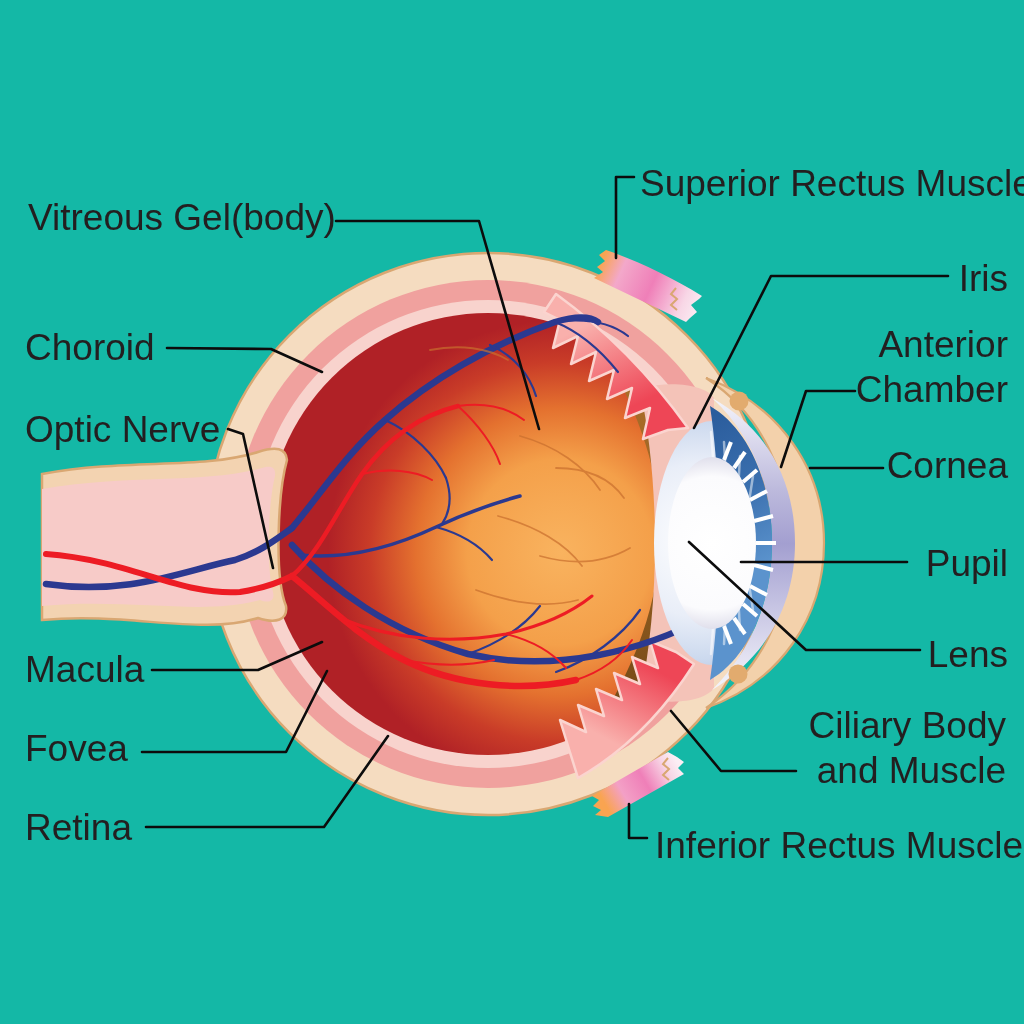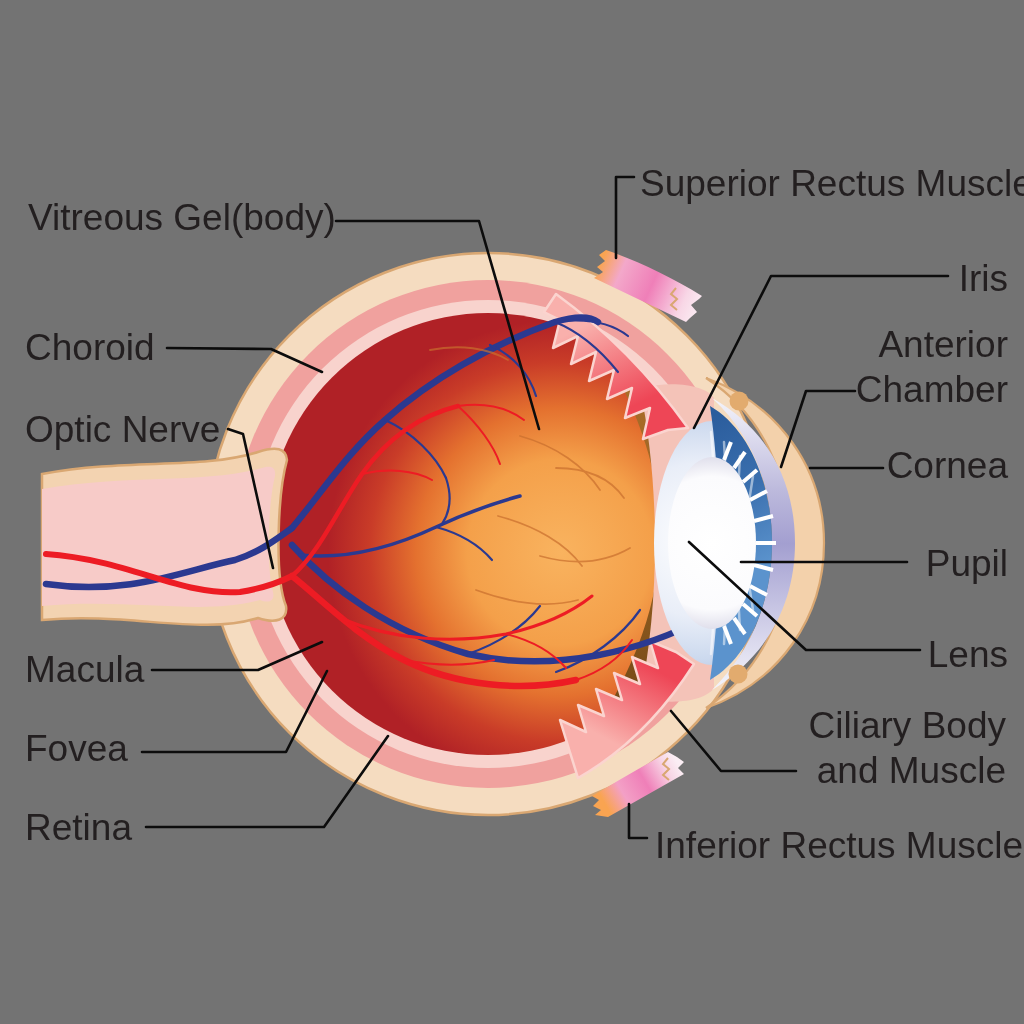--- a/index.html
+++ b/index.html
@@ -1,16 +1,16 @@
 <!DOCTYPE html>
 <html><head>
 <meta charset="utf-8">
 <style>
   html,body{margin:0;padding:0;background:#ffffff;}
-  .stage{position:relative;width:1024px;height:1024px;background:#737373;overflow:hidden;}
+  .stage{position:relative;width:1024px;height:1024px;background:#14b8a6;overflow:hidden;}
   svg{display:block;}
   .lbl{font-family:"Liberation Sans",sans-serif;font-size:37px;}
   .leader{fill:none;stroke-width:2.6px;stroke-linejoin:round;stroke-linecap:round;}
   .vessel{fill:none;stroke-linecap:round;stroke-linejoin:round;}
 </style>
 </head>
 <body>
 
 <div class="stage">
 <svg width="1024" height="1024" viewBox="0 0 1024 1024">

